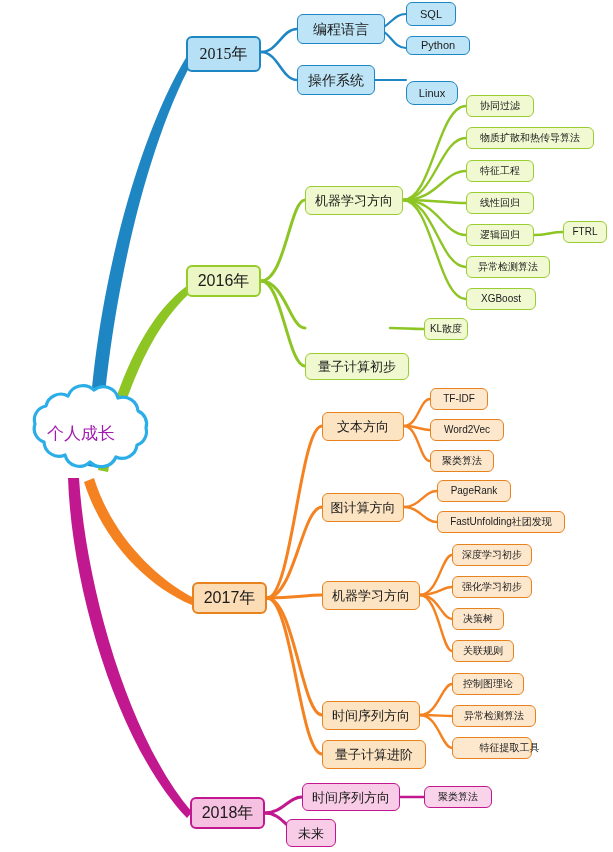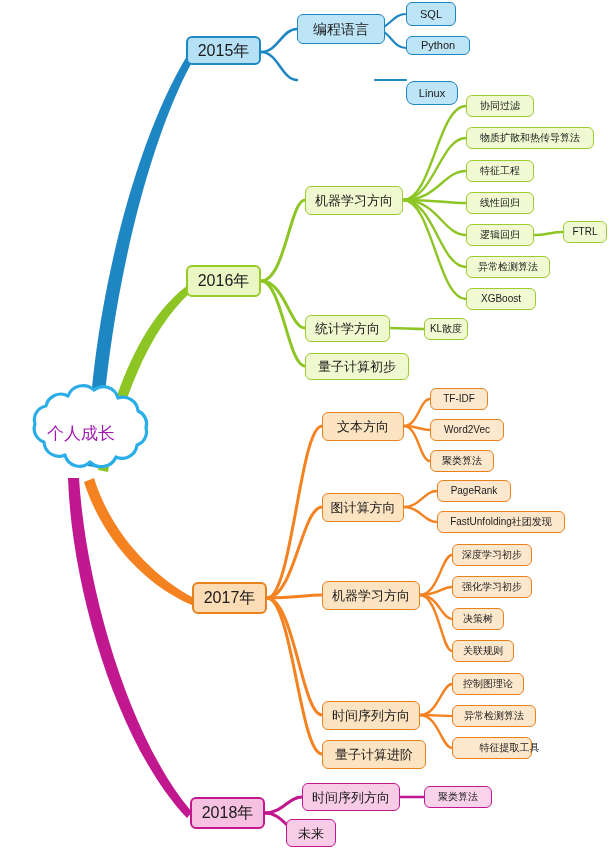--- a/index.html
+++ b/index.html
@@ -148,41 +148,41 @@
   <div class="root-cloud" style="left:10px; top:382px; width:150px; height:98px;">
     <svg class="cloud-svg" width="150" height="98" viewBox="0 0 150 98">
       <path d="M36,24 a15,15 0 0,1 22,-10 a16,16 0 0,1 26,-6 a15,15 0 0,1 24,8
                a15,15 0 0,1 20,13 a14,14 0 0,1 8,17 a14,14 0 0,1 -9,17
                a15,15 0 0,1 -21,12 a16,16 0 0,1 -26,5 a15,15 0 0,1 -25,-7
                a15,15 0 0,1 -21,-13 a14,14 0 0,1 -9,-18 a14,14 0 0,1 11,-18 Z" fill="#FFFFFF" stroke="#2BAEE8" stroke-width="3.2" stroke-linejoin="round"></path>
     </svg>
     <span class="cloud-label">个人成长</span>
   </div>
 
-  <div class="node blue-l1" style="left:186px; top:36px; width:75px; height:29px;">2015年</div>
+  <div class="node blue-l1" style="left:186px; top:36px; width:75px; height:36px;font-family:Liberation Serif, serif;">2015年</div>
 
   <div class="node blue-l2" style="left:297px; top:14px; width:88px; height:30px;">编程语言</div>
   <div class="node blue-l3" style="left:406px; top:2px; width:50px; height:24px;">SQL</div>
   <div class="node blue-l3" style="left:406px; top:36px; width:64px; height:19px;">Python</div>
 
+  <div class="node blue-l2" style="left:297px; top:65px; width:78px; height:30px;">操作系统</div>
   <div class="node blue-l3" style="left:406px; top:81px; width:52px; height:24px;border-radius:8px;">Linux</div>
 
   <div class="node green-l1" style="left:186px; top:265px; width:75px; height:32px;">2016年</div>
 
   <div class="node green-l2" style="left:305px; top:186px; width:98px; height:29px;">机器学习方向</div>
   <div class="node green-l3" style="left:466px; top:95px; width:68px; height:22px;">协同过滤</div>
   <div class="node green-l3" style="left:466px; top:127px; width:128px; height:22px;">物质扩散和热传导算法</div>
   <div class="node green-l3" style="left:466px; top:160px; width:68px; height:22px;">特征工程</div>
   <div class="node green-l3" style="left:466px; top:192px; width:68px; height:22px;">线性回归</div>
   <div class="node green-l3" style="left:466px; top:224px; width:68px; height:22px;">逻辑回归</div>
   <div class="node green-l3" style="left:563px; top:221px; width:44px; height:22px;">FTRL</div>
   <div class="node green-l3" style="left:466px; top:256px; width:84px; height:22px;">异常检测算法</div>
   <div class="node green-l3" style="left:466px; top:288px; width:70px; height:22px;">XGBoost</div>
 
-  <div class="node green-l2" style="left:305px; top:315px; width:85px; height:27px;">统计学方向</div>
   <div class="node green-l3" style="left:424px; top:318px; width:44px; height:22px;">KL散度</div>
 
   <div class="node green-l2" style="left:305px; top:353px; width:104px; height:27px;">量子计算初步</div>
 
   <div class="node orange-l1" style="left:192px; top:582px; width:75px; height:32px;">2017年</div>
 
   <div class="node orange-l2" style="left:322px; top:412px; width:82px; height:29px;">文本方向</div>
   <div class="node orange-l3" style="left:430px; top:388px; width:58px; height:22px;">TF-IDF</div>
   <div class="node orange-l3" style="left:430px; top:419px; width:74px; height:22px;">Word2Vec</div>
   <div class="node orange-l3" style="left:430px; top:450px; width:64px; height:22px;">聚类算法</div>

